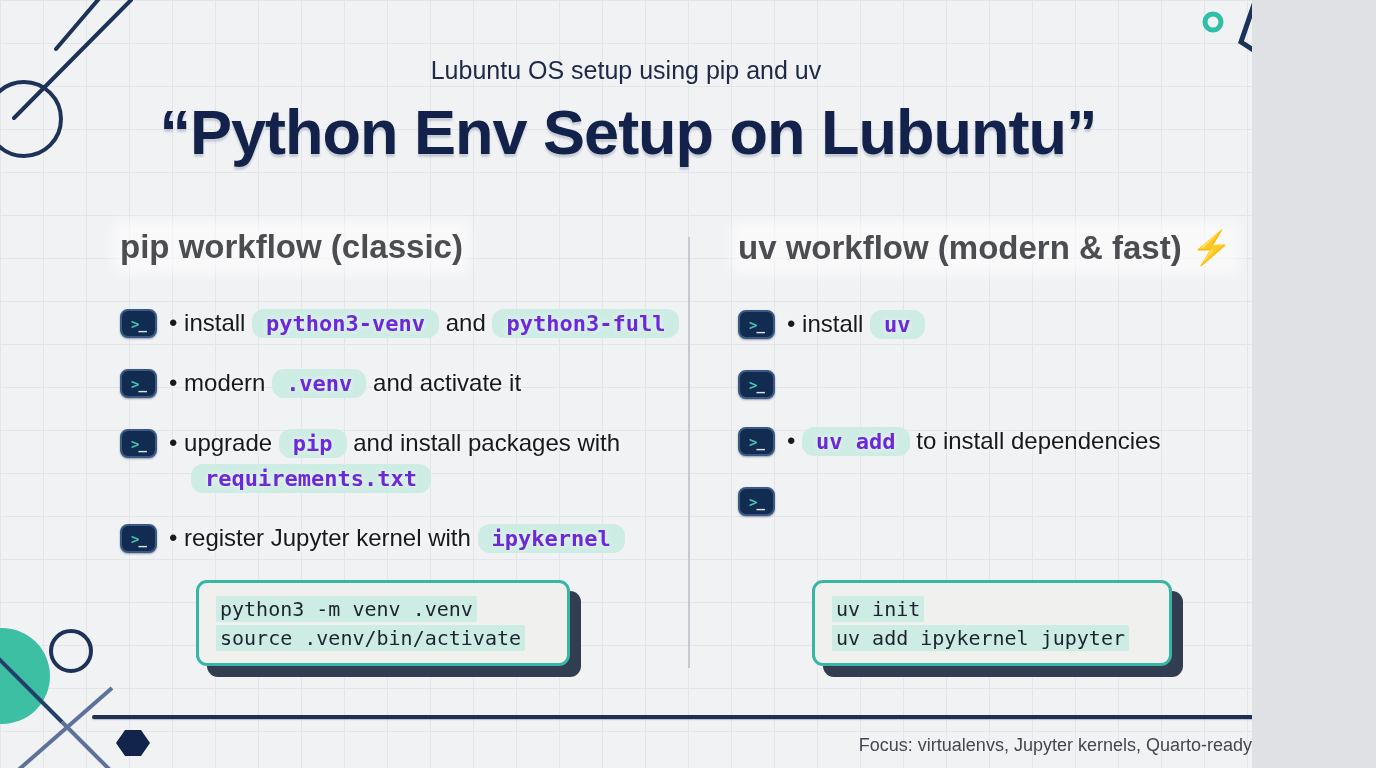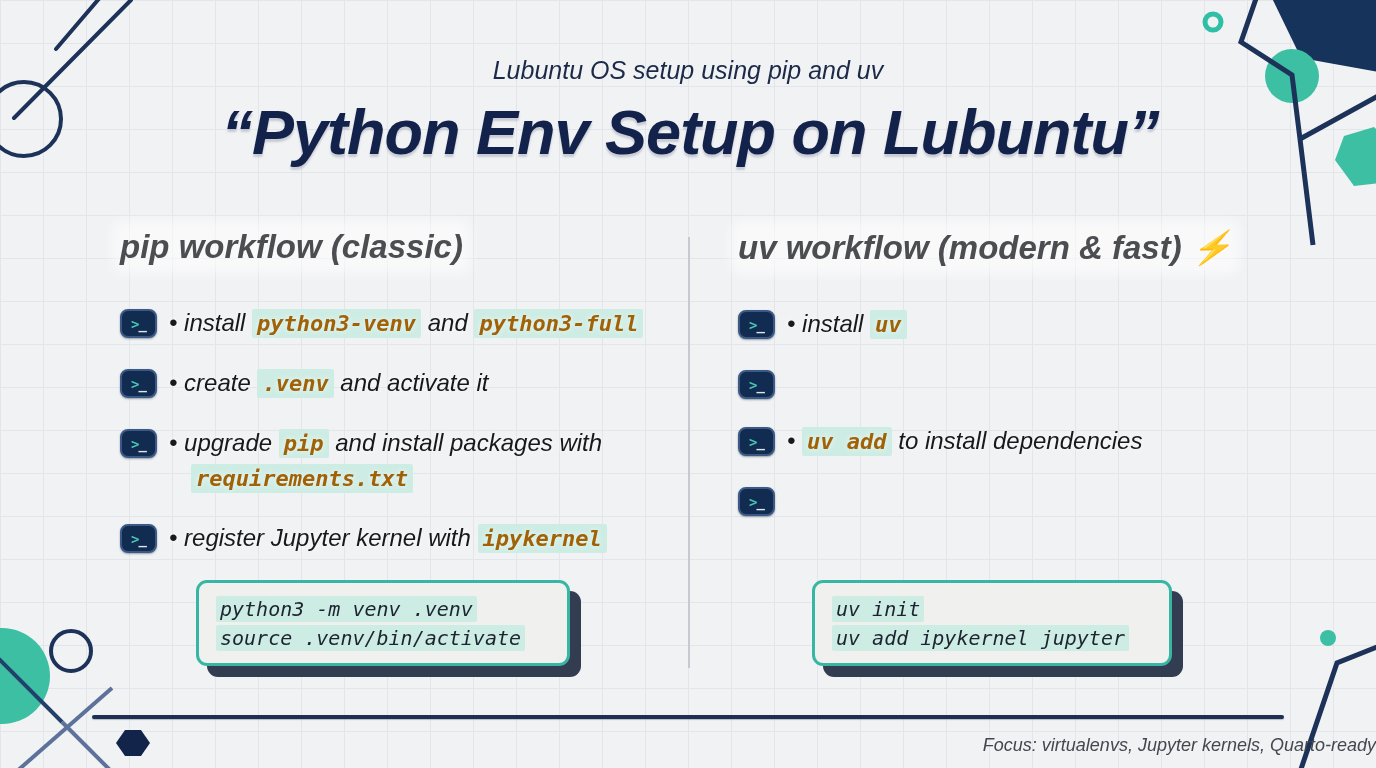--- a/index.html
+++ b/index.html
@@ -1,25 +1,24 @@
 <!DOCTYPE html>
 <html><head>
 <meta charset="utf-8">
 <style>
   * { margin:0; padding:0; box-sizing:border-box; }
   html,body { background:#dfe1e5; }
   .canvas {
-    position:relative; width:1376px; height:768px; overflow:hidden;
+    position:relative; width:1252px; height:768px; overflow:hidden;
     background-color:#f1f2f4;
     background-image:
       linear-gradient(#e3e5ea 1px, transparent 1px),
       linear-gradient(90deg, #e3e5ea 1px, transparent 1px);
     background-size:43px 43px;
     font-family:"Liberation Sans", sans-serif;
-    font-style:italic;
   }
   svg.deco { position:absolute; left:0; top:0; z-index:0; }
 
   .subtitle {
     position:absolute; z-index:2; top:56px; left:0; right:0; text-align:center;
     font-size:25px; font-weight:500; color:#1c2947;
   }
   .title {
     position:absolute; z-index:2; top:96px; left:4px; right:0; text-align:center;
     font-size:63px; font-weight:800; color:#13224a; letter-spacing:-1px;
@@ -46,21 +45,21 @@
   }
   .term .gt { color:#49c6b3; }
   .term .us { color:#d8e6ee; }
   .itext {
     margin-left:12px; font-size:24px; line-height:34px; color:#17191c;
     max-width:520px; padding-left:22px; text-indent:-22px;
     text-shadow:0 0 6px rgba(255,255,255,.8);
   }
   .itext .code {
     font-family:"DejaVu Sans Mono", monospace; font-weight:bold; font-size:22px;
-    background:#cdece4; color:#a16207; padding:2px 5px; border-radius:2px;
+    background:#cdece4; color:#6d28d9; padding:2px 14px; border-radius:12px;
     text-indent:0;
   }
 
   .codebox {
     position:absolute; z-index:2; background:#f0f0ee;
     border:3px solid #36b6a3; border-radius:11px;
     box-shadow:11px 11px 0 #323d52; padding:12px 17px;
   }
   .codebox-left  { left:196px; top:580px; width:374px; height:86px; }
   .codebox-right { left:812px; top:580px; width:360px; height:86px; }
@@ -116,21 +115,21 @@
             <span class="gt">&gt;</span>
             <span class="us">_</span>
           </span>
           <span class="itext"><span>• </span><span>install </span><span class="code">python3-venv</span><span> and </span><span class="code">python3-full</span></span>
         </div>
         <div class="item">
           <span class="term">
             <span class="gt">&gt;</span>
             <span class="us">_</span>
           </span>
-          <span class="itext"><span>• </span><span>create </span><span class="code">.venv</span><span> and activate it</span></span>
+          <span class="itext"><span>• </span><span>modern </span><span class="code">.venv</span><span> and activate it</span></span>
         </div>
         <div class="item">
           <span class="term">
             <span class="gt">&gt;</span>
             <span class="us">_</span>
           </span>
           <span class="itext"><span>• </span><span>upgrade </span><span class="code">pip</span><span> and install packages with </span><span class="code">requirements.txt</span></span>
         </div>
         <div class="item">
           <span class="term">

